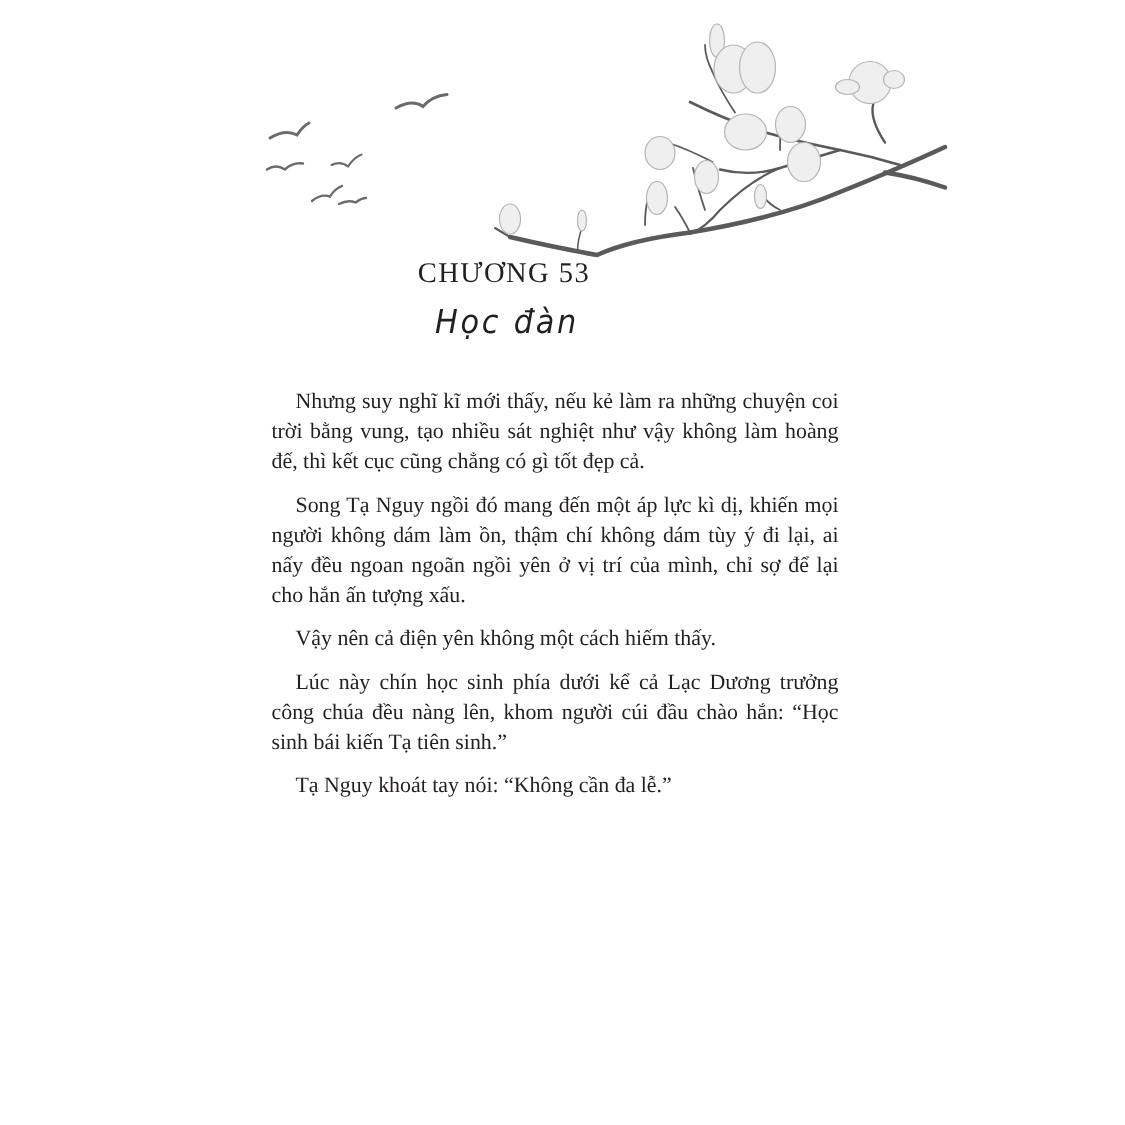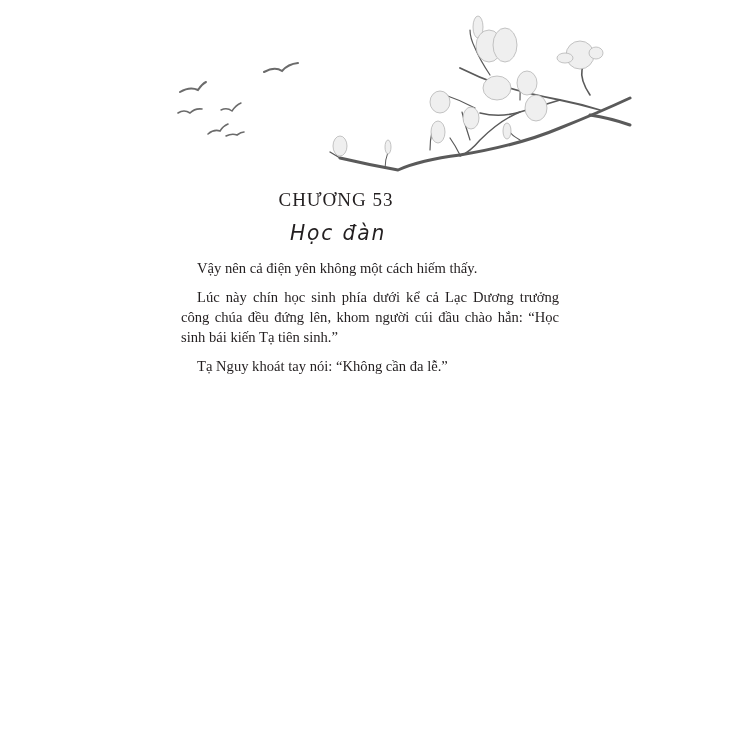--- a/index.html
+++ b/index.html
@@ -25,21 +25,20 @@
       position: absolute;
       left: 0; top: 0;
       width: 750px; height: 180px;
     }
     .chapter-heading {
       position: absolute;
       top: 172px;
       left: 0;
       width: 676px;
       text-align: center;
-      margin-top: 17px;
     }
     .chapter-number {
       font-family: "Liberation Serif", serif;
       font-size: 19px;
       letter-spacing: 1px;
       color: #231f20;
       margin-left: -4px;
     }
     .chapter-title {
       margin-top: 9px;
@@ -120,19 +119,21 @@
       </g>
     </g>
   </svg>
 
   <div class="chapter-heading">
     <div class="chapter-number">CHƯƠNG 53</div>
     <div class="chapter-title">Học đàn</div>
   </div>
 
   <div class="body-text">
+    <p>Nhưng suy nghĩ kĩ mới thấy, nếu kẻ làm ra những chuyện coi trời bằng vung, tạo nhiều sát nghiệt như vậy không làm hoàng đế, thì kết cục cũng chẳng có gì tốt đẹp cả.</p>
+    <p>Song Tạ Nguy ngồi đó mang đến một áp lực kì dị, khiến mọi người không dám làm ồn, thậm chí không dám tùy ý đi lại, ai nấy đều ngoan ngoãn ngồi yên ở vị trí của mình, chỉ sợ để lại cho hắn ấn tượng xấu.</p>
     <p>Vậy nên cả điện yên không một cách hiếm thấy.</p>
-    <p>Lúc này chín học sinh phía dưới kể cả Lạc Dương trưởng công chúa đều đứng lên, khom người cúi đầu chào hắn: “Học sinh bái kiến Tạ tiên sinh.”</p>
+    <p>Lúc này chín học sinh phía dưới kể cả Lạc Dương trưởng công chúa đều nàng lên, khom người cúi đầu chào hắn: “Học sinh bái kiến Tạ tiên sinh.”</p>
     <p>Tạ Nguy khoát tay nói: “Không cần đa lễ.”</p>
 
   </div>
 
 </div>
 
 </body></html>

